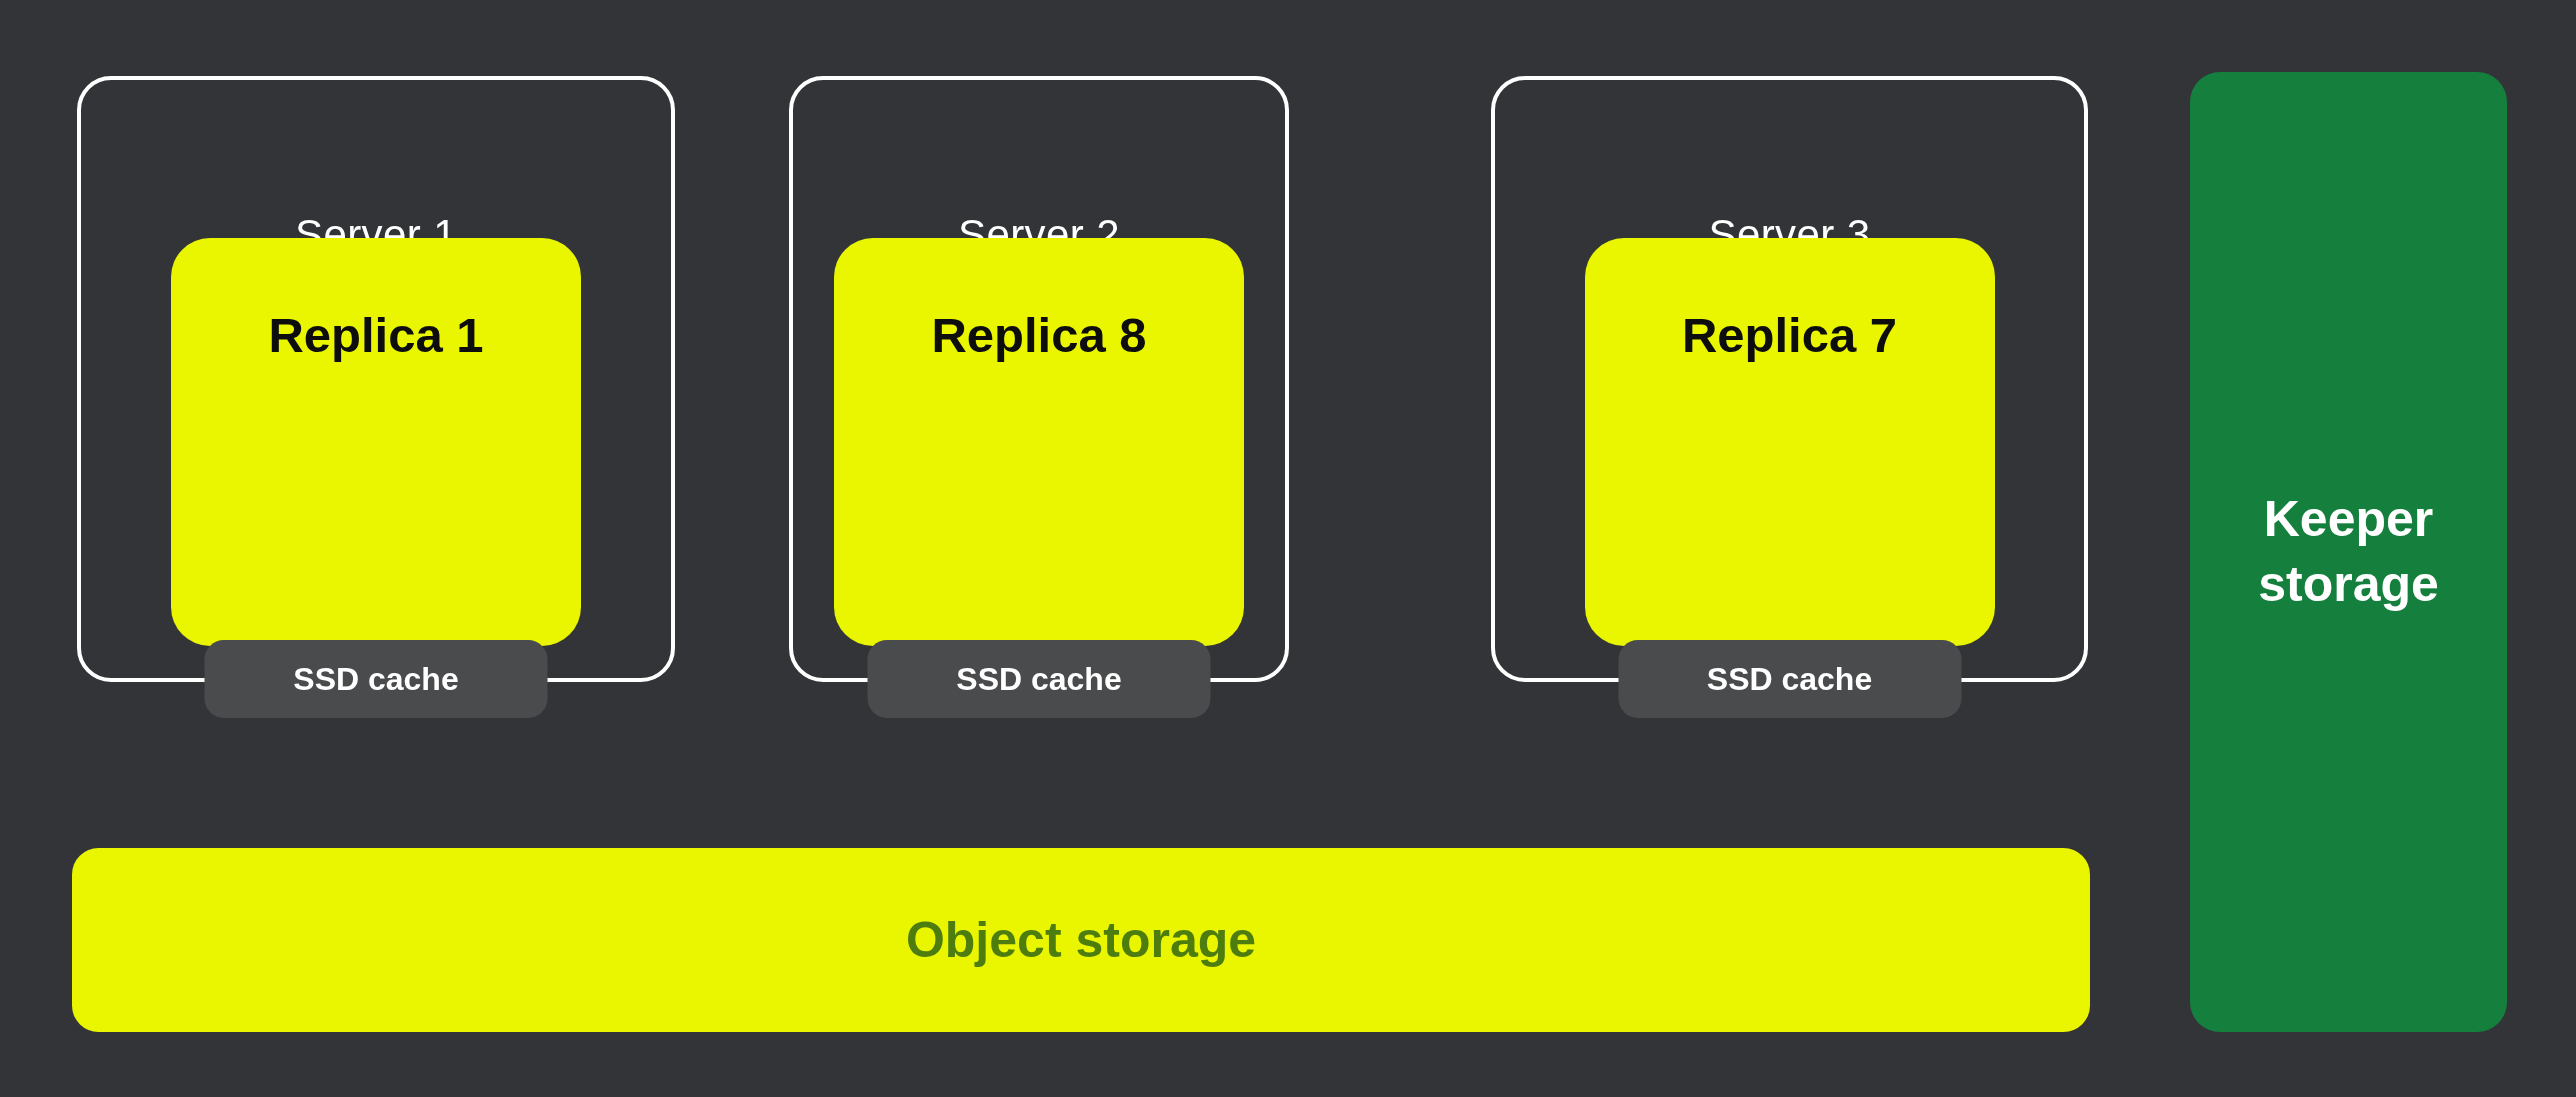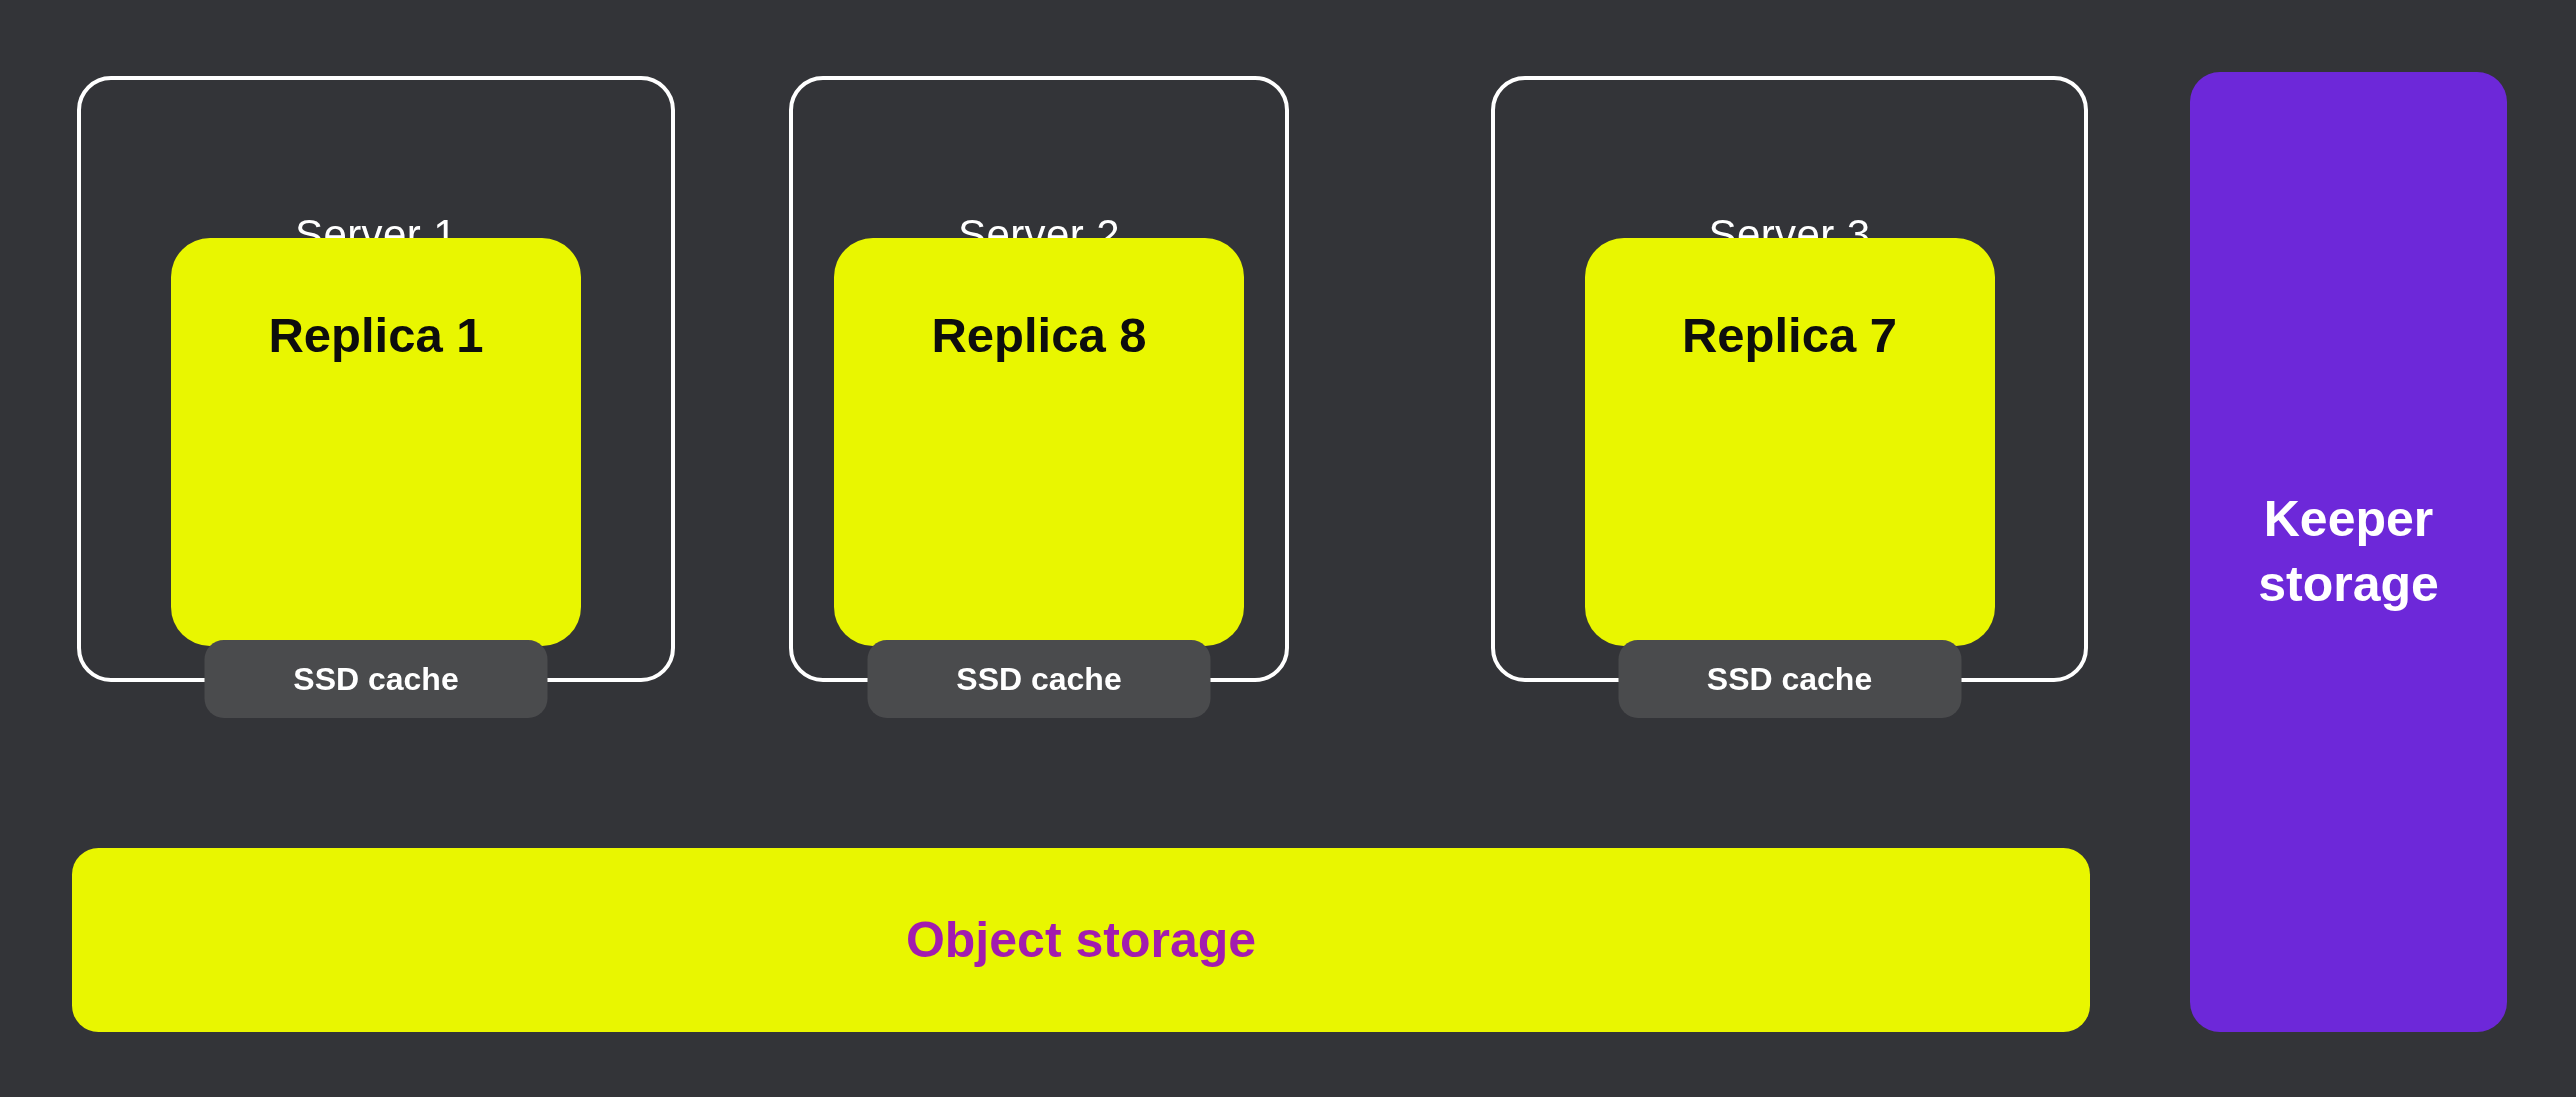--- a/index.html
+++ b/index.html
@@ -87,33 +87,33 @@
     position: absolute;
     left: 72px;
     top: 848px;
     width: 2018px;
     height: 184px;
     background: #e9f600;
     border-radius: 26.5px;
     display: flex;
     align-items: center;
     justify-content: center;
-    color: #a21caf;
+    color: #4d7c0f;
     font-size: 50px;
     font-weight: 700;
   }
 
   
   .keeper {
     position: absolute;
     left: 2190px;
     top: 72px;
     width: 317px;
     height: 960px;
-    background: #6d28d9;
+    background: #15803d;
     border-radius: 30px;
     display: flex;
     flex-direction: column;
     align-items: center;
     justify-content: center;
     color: #ffffff;
     font-size: 50px;
     font-weight: 700;
     line-height: 1.3;
     text-align: center;

